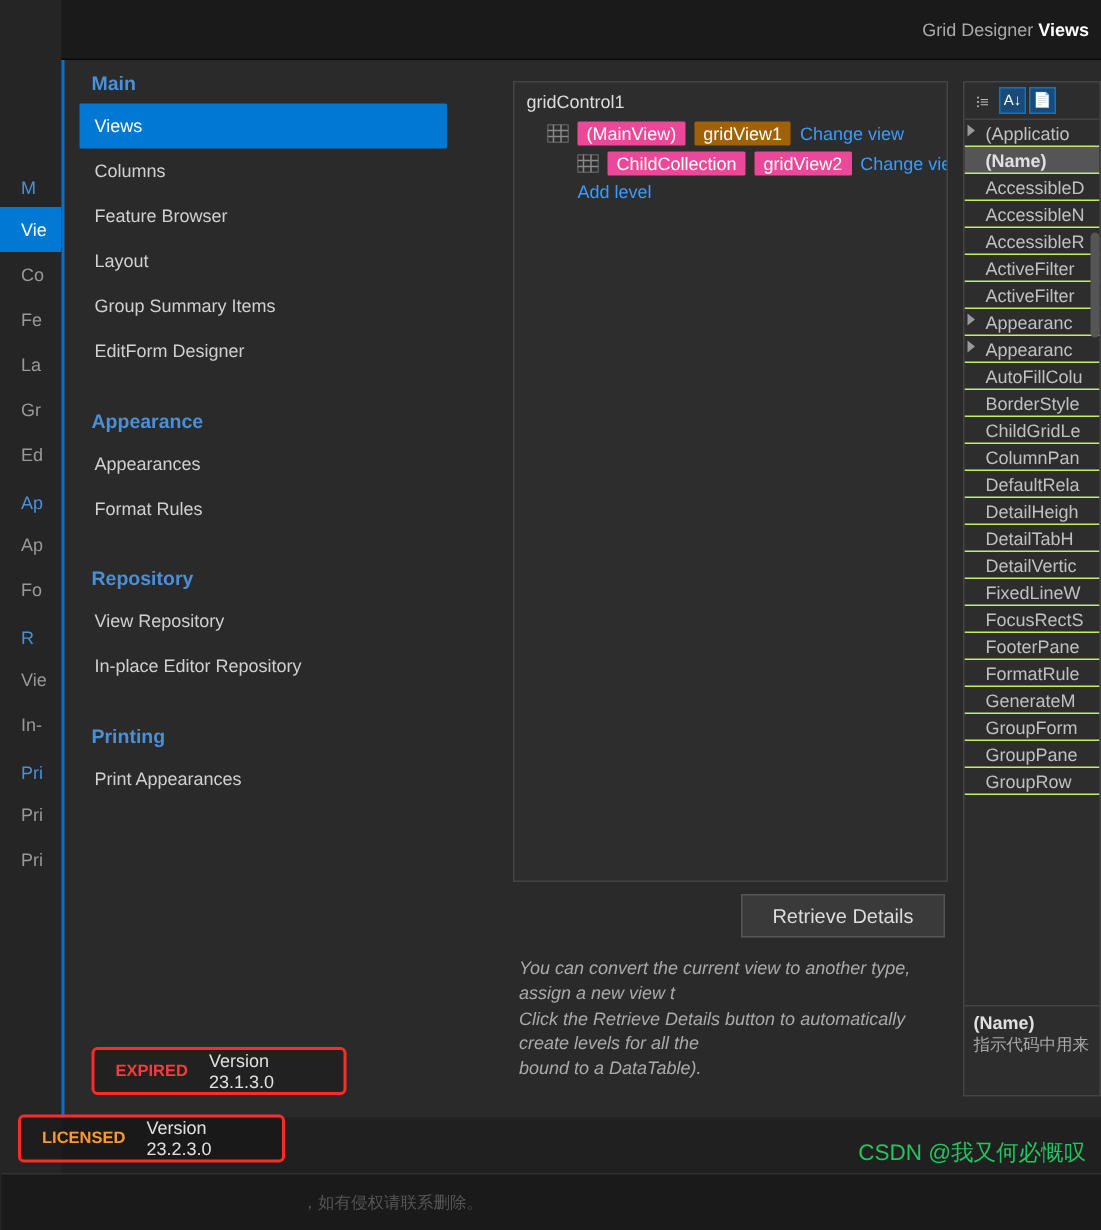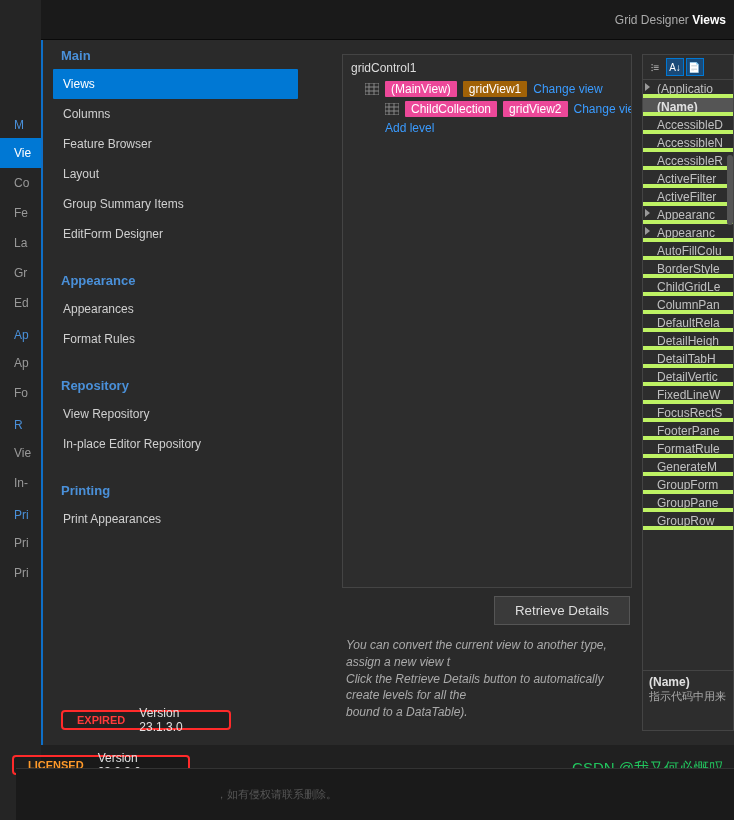--- a/index.html
+++ b/index.html
@@ -154,21 +154,21 @@
       display: flex; align-items: center; justify-content: center;
       color: #bbb;
       font-size: 10px;
     }
     .tb-btn.sel { border-color: #0078d4; background: #1a4a78; color: #fff; }
     .prop-list { flex: 1; overflow: hidden; }
     .prop-row {
       height: 18px;
       line-height: 18px;
       padding: 0 4px 0 14px;
-      border-bottom: 4px solid #bef264;
+      border-bottom: 1px solid #bef264;
       white-space: nowrap;
       overflow: hidden;
       color: #c0c0c0;
       position: relative;
     }
     .prop-row .caret {
       position: absolute; left: 2px; top: 3px;
       width: 0; height: 0;
       border-top: 4px solid transparent;
       border-bottom: 4px solid transparent;
@@ -188,21 +188,21 @@
       right: 0; top: 100px;
       width: 6px; height: 70px;
       background: #555;
       border-radius: 3px;
     }
 
     .license-box {
       position: absolute;
       border: 2px solid #ff2a2a;
       border-radius: 4px;
-      height: 20px;
+      height: 32px;
       display: flex;
       align-items: center;
       padding: 0 14px;
       gap: 14px;
       background: rgba(0,0,0,0.2);
     }
     .lb-expired { left: 61px; bottom: 90px; width: 170px; }
     .lb-licensed { left: 12px; bottom: 45px; width: 178px; }
     .license-box .status.expired { color: #ff3a3a; font-weight: 700; font-size: 11px; }
     .license-box .status.licensed { color: #ff9a2a; font-weight: 700; font-size: 11px; }
@@ -210,22 +210,22 @@
 
     .watermark {
       position: absolute;
       right: 10px;
       bottom: 42px;
       color: #22c55e;
       font-size: 15px;
     }
     .bottom-strip {
       position: absolute;
-      left: 16px; right: 0; bottom: 0;
-      height: 52px;
+      left: 1px; right: 0; bottom: 0;
+      height: 38px;
       background: #1a1a1a;
       color: #555;
       font-size: 11px;
       display: flex;
       align-items: center;
       padding-left: 200px;
       border-top: 1px solid #333;
     }
   </style>
 </head>

